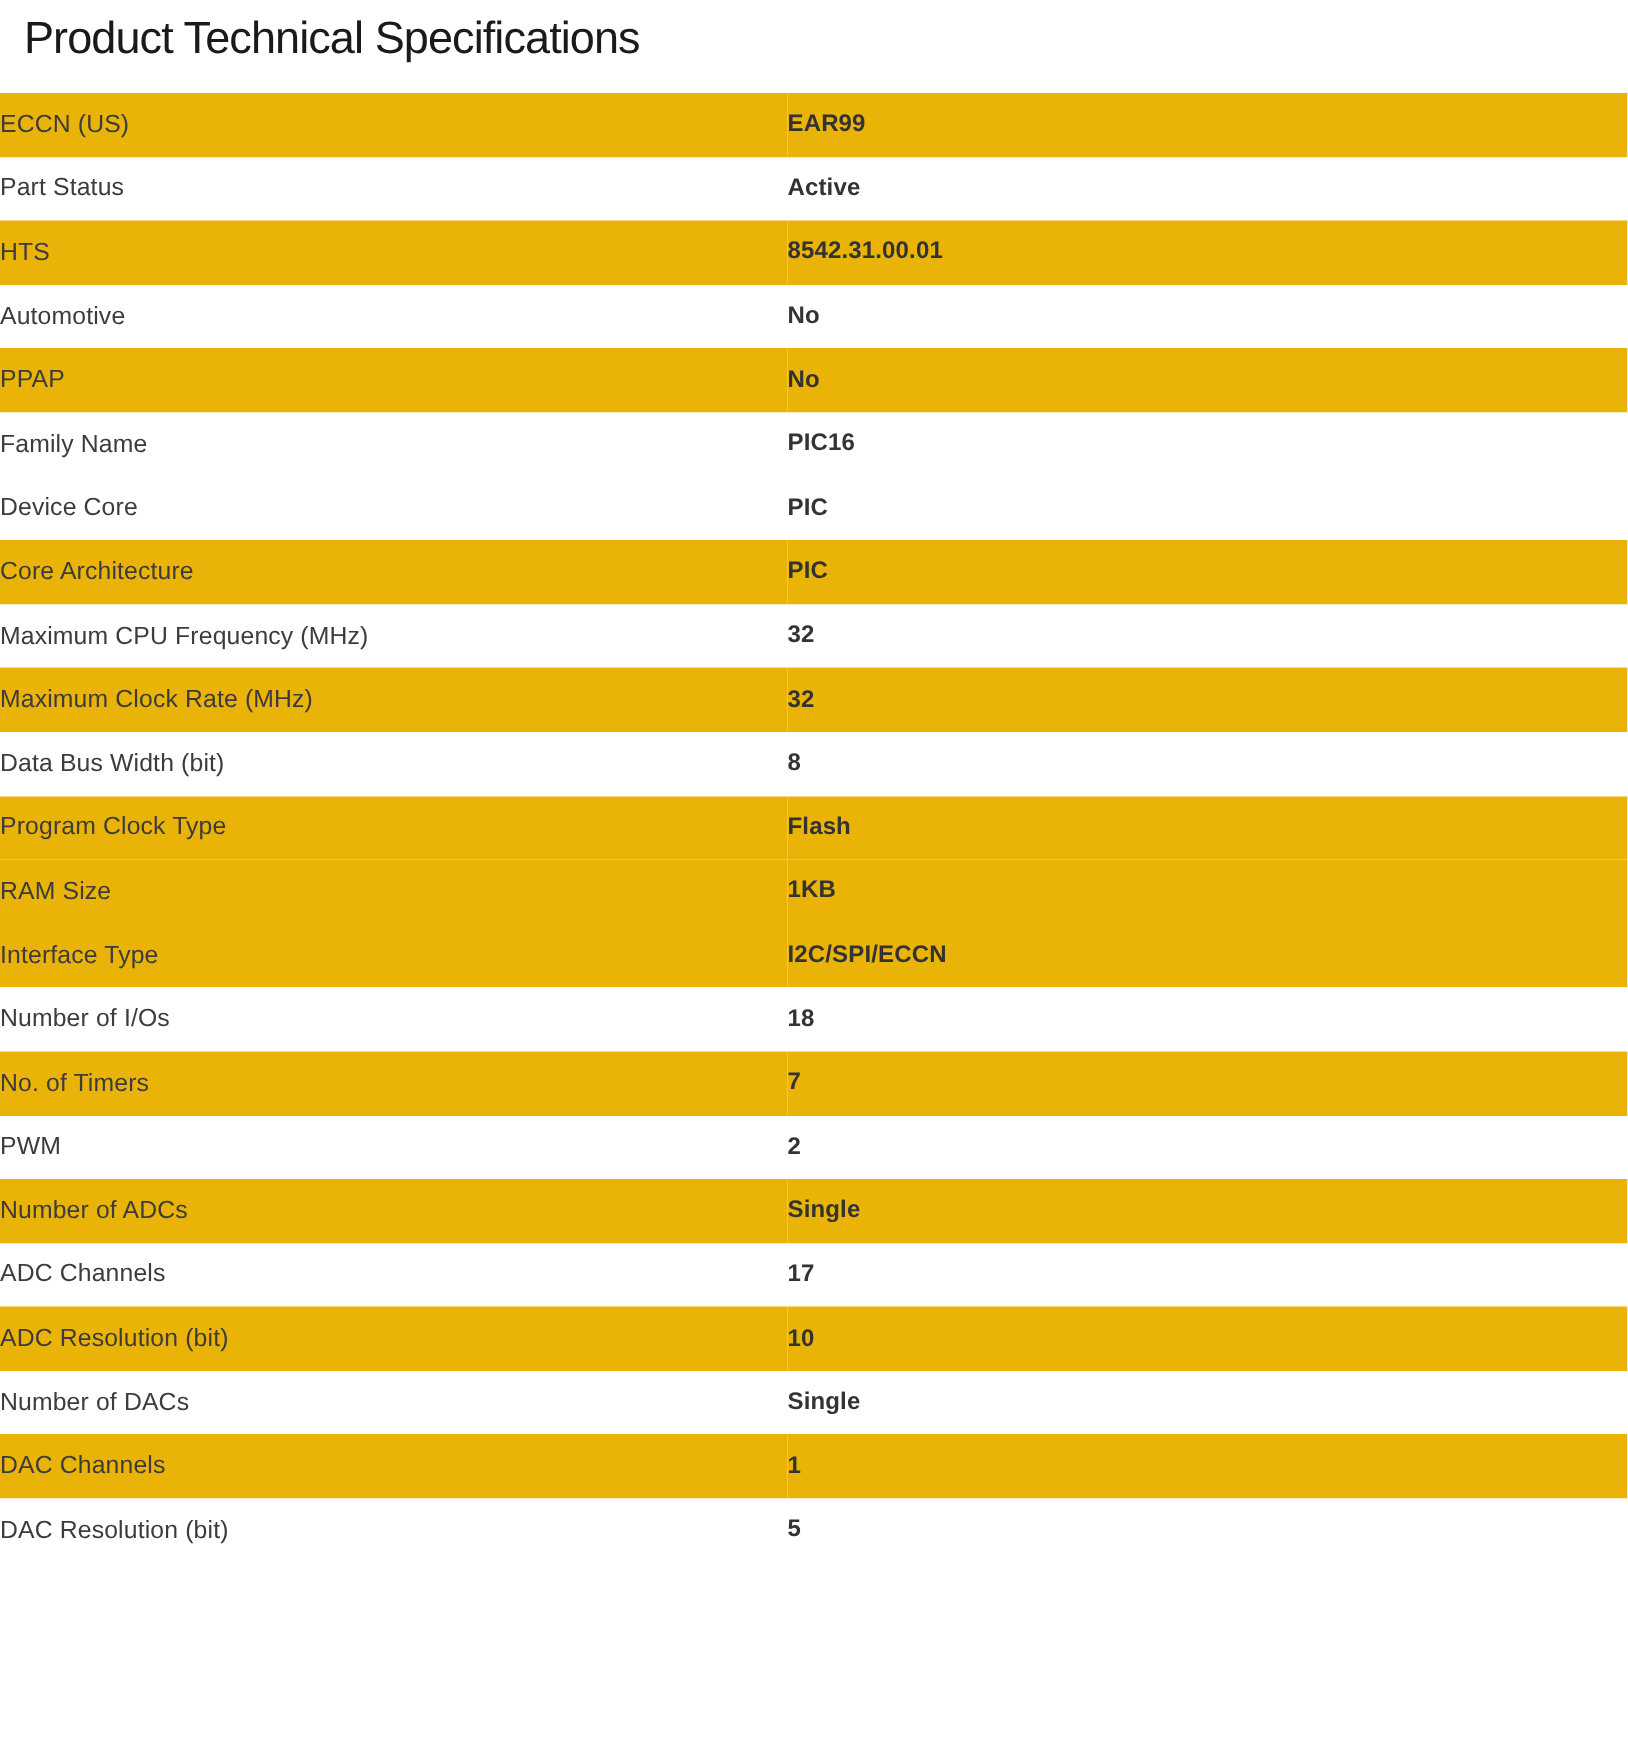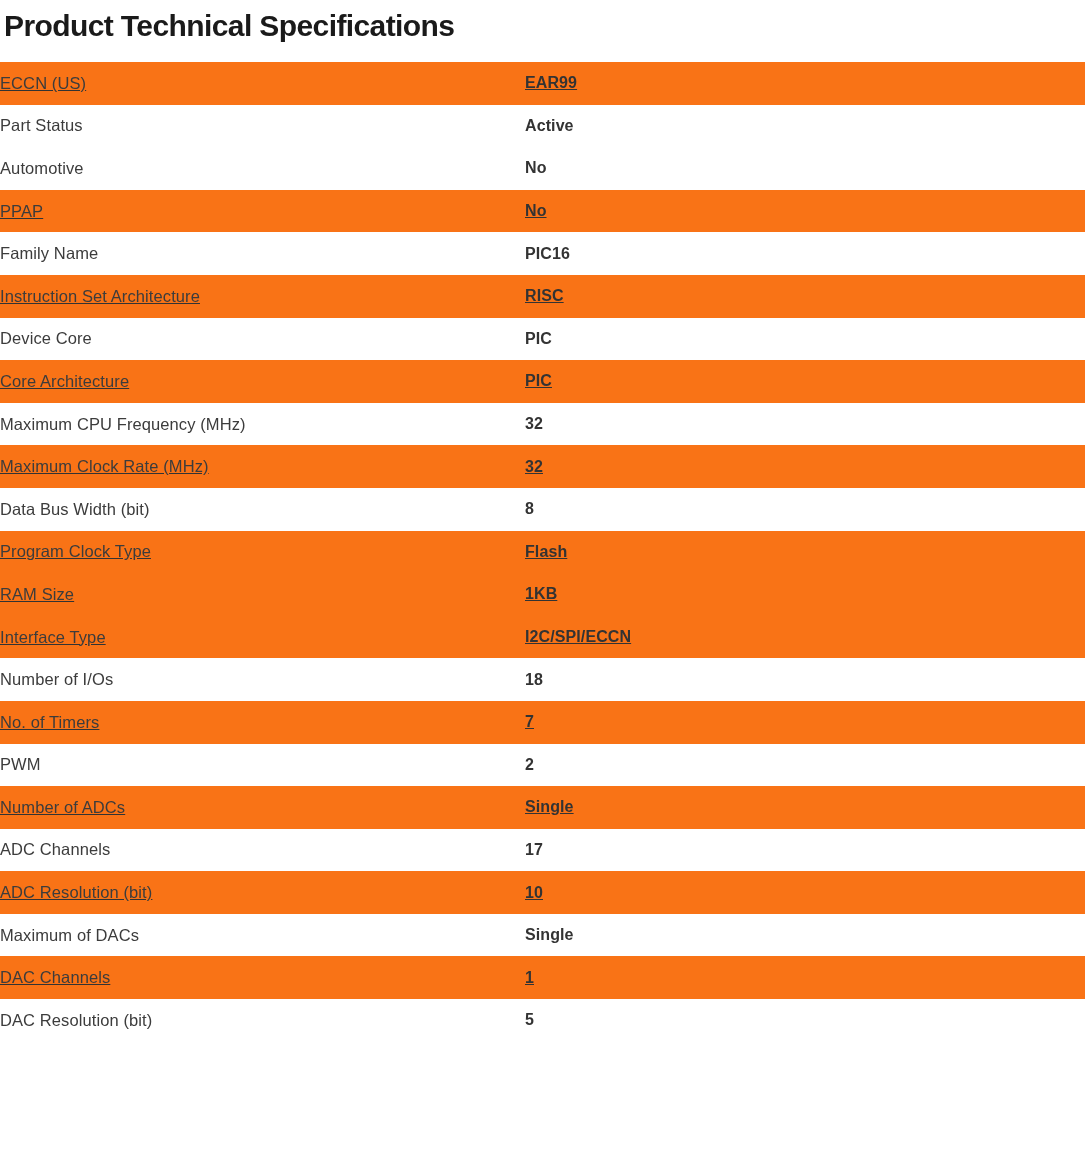--- a/index.html
+++ b/index.html
@@ -9,38 +9,37 @@
     background: #ffffff;
   }
   body {
     width: 1085px;
     min-height: 1161px;
     font-family: "Liberation Sans", sans-serif;
     color: #333333;
   }
   #page-title {
     font-size: 30px;
-    font-weight: bold;
+    font-weight: normal;
     color: #1a1a1a;
     letter-spacing: -0.6px;
     padding: 8px 0 0 4px;
-    margin: 0 0 18px 0;
+    margin: 0 0 18px 12px;
     line-height: 1.2;
   }
   #spec-table {
     width: 1085px;
     border-collapse: collapse;
     table-layout: fixed;
   }
   #spec-table tr {
     height: 42.6px;
   }
   #spec-table tr.odd {
-    background: #f97316;
-    text-decoration: underline;
+    background: #eab308;
   }
   #spec-table tr.even {
     background: #ffffff;
   }
   #spec-table td {
     vertical-align: middle;
     padding: 0;
     border: none;
   }
   td.label {
@@ -68,35 +67,35 @@
 <table id="spec-table">
   <tbody id="spec-body">
       <tr class="odd">
         <td class="label">ECCN (US)</td>
         <td class="value">EAR99</td>
       </tr>
       <tr class="even">
         <td class="label">Part Status</td>
         <td class="value">Active</td>
       </tr>
+      <tr class="odd">
+        <td class="label">HTS</td>
+        <td class="value">8542.31.00.01</td>
+      </tr>
       <tr class="even">
         <td class="label">Automotive</td>
         <td class="value">No</td>
       </tr>
       <tr class="odd">
         <td class="label">PPAP</td>
         <td class="value">No</td>
       </tr>
       <tr class="even">
         <td class="label">Family Name</td>
         <td class="value">PIC16</td>
-      </tr>
-      <tr class="odd">
-        <td class="label">Instruction Set Architecture</td>
-        <td class="value">RISC</td>
       </tr>
       <tr class="even">
         <td class="label">Device Core</td>
         <td class="value">PIC</td>
       </tr>
       <tr class="odd">
         <td class="label">Core Architecture</td>
         <td class="value">PIC</td>
       </tr>
       <tr class="even">
@@ -141,21 +140,21 @@
       </tr>
       <tr class="even">
         <td class="label">ADC Channels</td>
         <td class="value">17</td>
       </tr>
       <tr class="odd">
         <td class="label">ADC Resolution (bit)</td>
         <td class="value">10</td>
       </tr>
       <tr class="even">
-        <td class="label">Maximum of DACs</td>
+        <td class="label">Number of DACs</td>
         <td class="value">Single</td>
       </tr>
       <tr class="odd">
         <td class="label">DAC Channels</td>
         <td class="value">1</td>
       </tr>
       <tr class="even">
         <td class="label">DAC Resolution (bit)</td>
         <td class="value">5</td>
       </tr>

